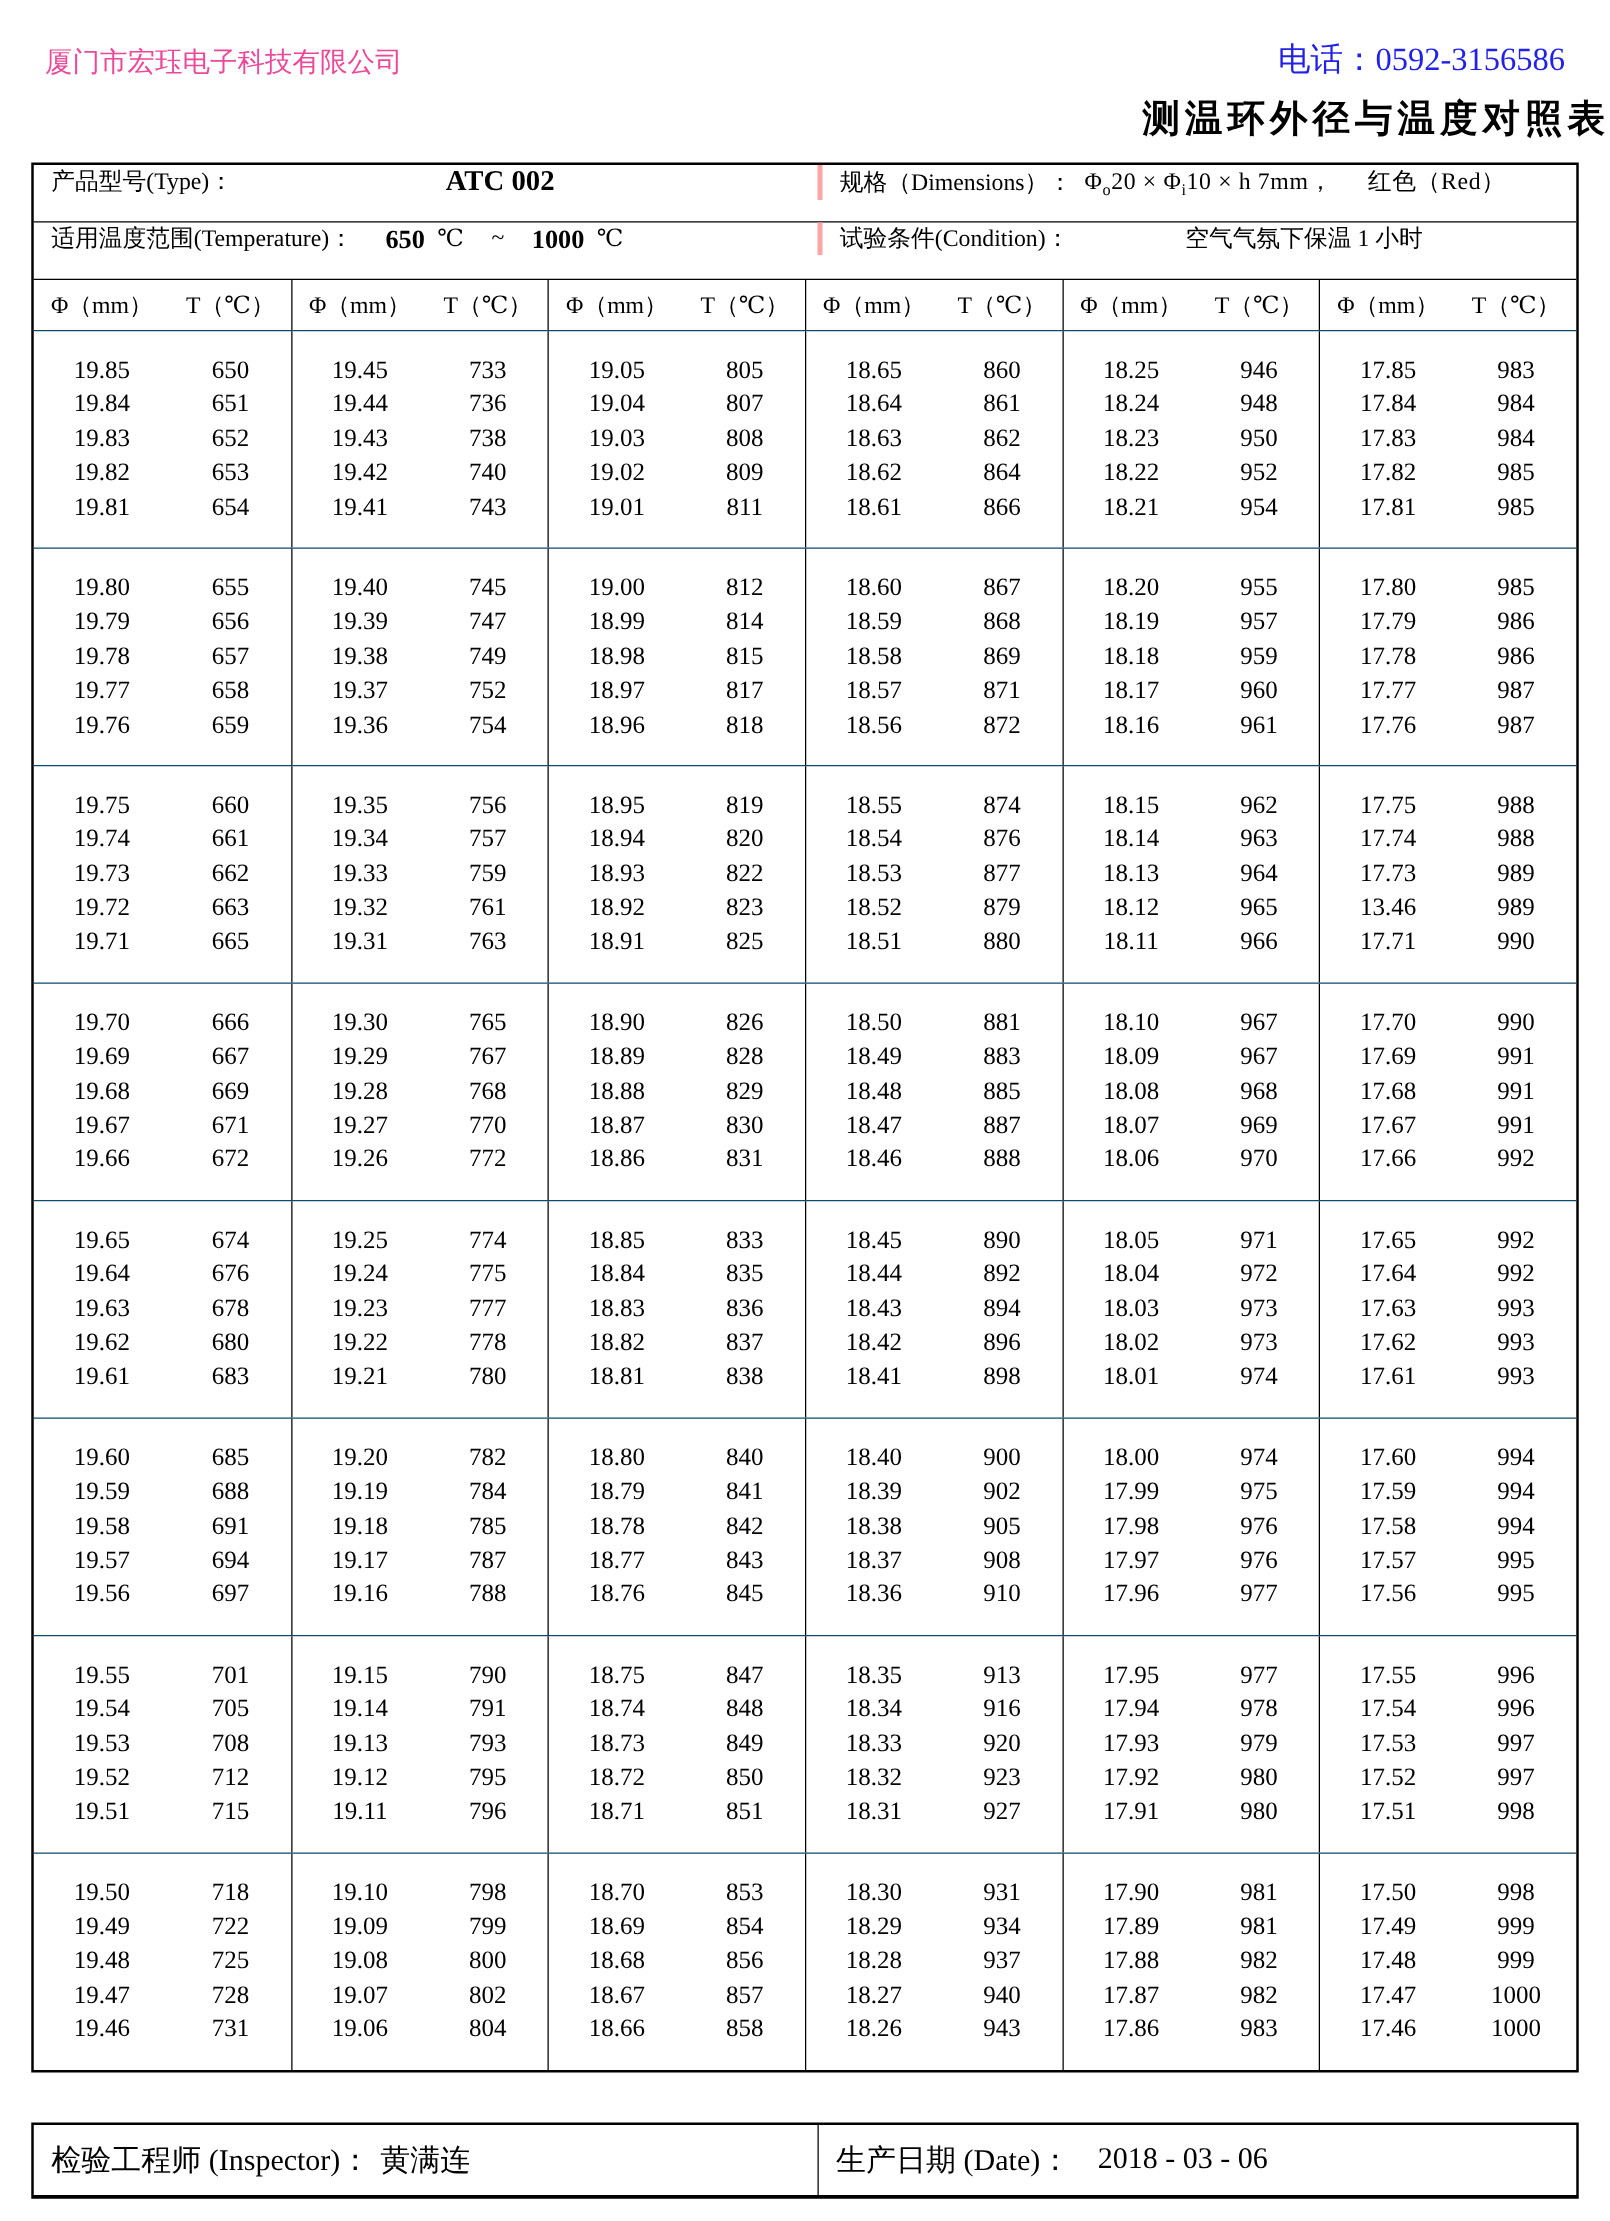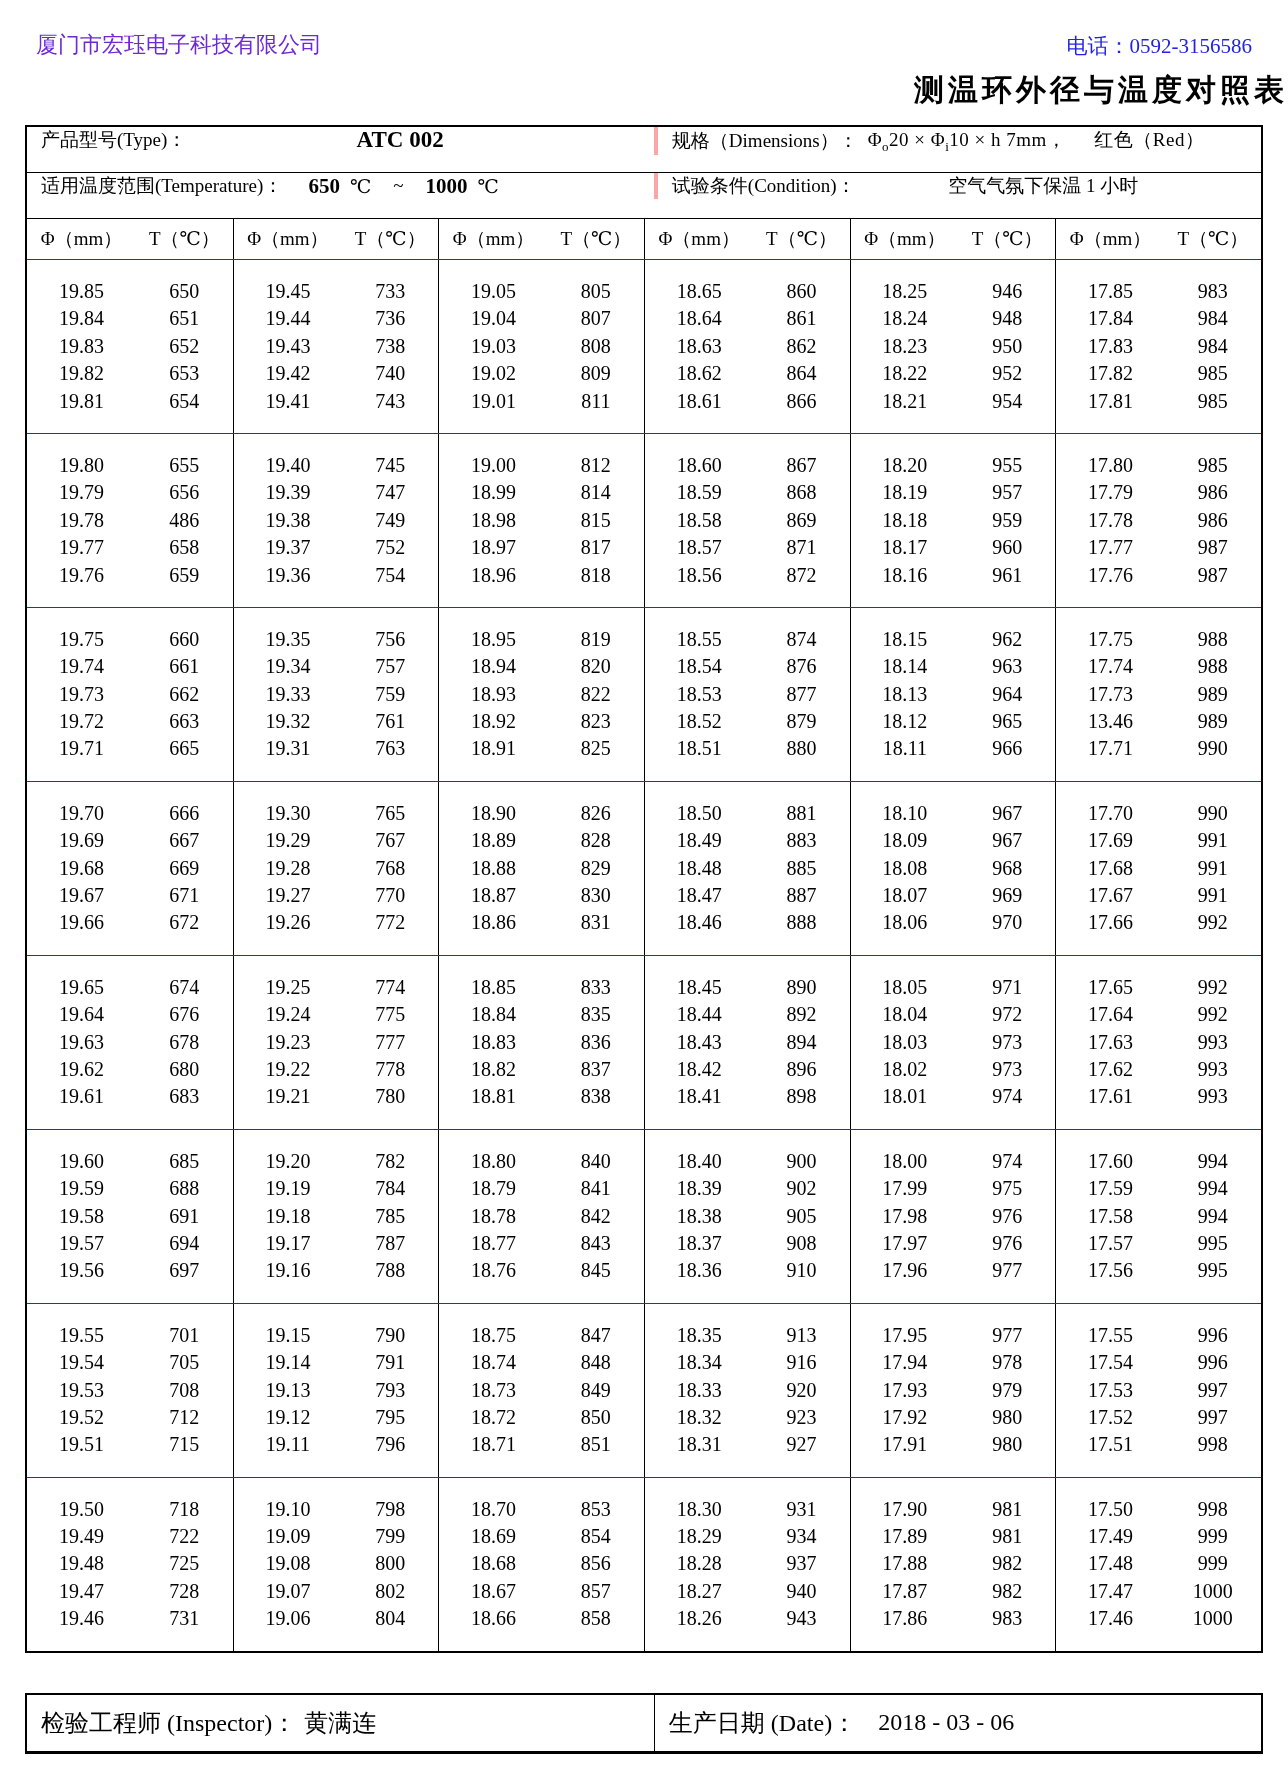--- a/index.html
+++ b/index.html
@@ -3,22 +3,22 @@
 <meta charset="utf-8">
 <style>
   html,body{margin:0;padding:0;background:#ffffff;}
   .page{
     width:1288px;height:1777px;position:relative;background:#fff;
     font-family:"Liberation Serif","DejaVu Serif",serif;color:#000;
     box-sizing:border-box;overflow:hidden;
   }
   .top-bar{display:flex;justify-content:space-between;align-items:flex-end;
     padding:30px 36px 0 36px;}
-  .company{color:#6d28d9;font-size:22px;}
-  .phone{color:#2222e6;font-size:21px;}
+  .company{color:#ec4899;font-size:22px;}
+  .phone{color:#2222e6;font-size:26px;}
   .doc-title{text-align:right;font-size:30px;font-weight:700;letter-spacing:4px;margin-top:10px;}
 
   .main-table{margin:14px 25px 0 25px;border:2px solid #000;}
   .info-row{display:flex;align-items:flex-start;border-bottom:1px solid #000;height:45px;font-size:19px;}
   .cell-l{width:50.8%;display:flex;align-items:center;padding-left:14px;box-sizing:border-box;}
   .cell-r{flex:1;border-left:4px solid #fca5a5;display:flex;align-items:center;padding-left:14px;box-sizing:border-box;}
   .type-value{flex:1;text-align:center;font-weight:700;font-size:23px;margin-right:40px;}
   .dim-value{margin-left:10px;letter-spacing:0.5px;}
   .dim-value sub{font-size:13px;}
   .dim-color{margin-left:28px;}
@@ -258,21 +258,21 @@
             <div class="data-row">
               <span class="phi">19.80</span>
               <span class="tv">655</span>
             </div>
             <div class="data-row">
               <span class="phi">19.79</span>
               <span class="tv">656</span>
             </div>
             <div class="data-row">
               <span class="phi">19.78</span>
-              <span class="tv">486</span>
+              <span class="tv">657</span>
             </div>
             <div class="data-row">
               <span class="phi">19.77</span>
               <span class="tv">658</span>
             </div>
             <div class="data-row">
               <span class="phi">19.76</span>
               <span class="tv">659</span>
             </div>
           </div>

